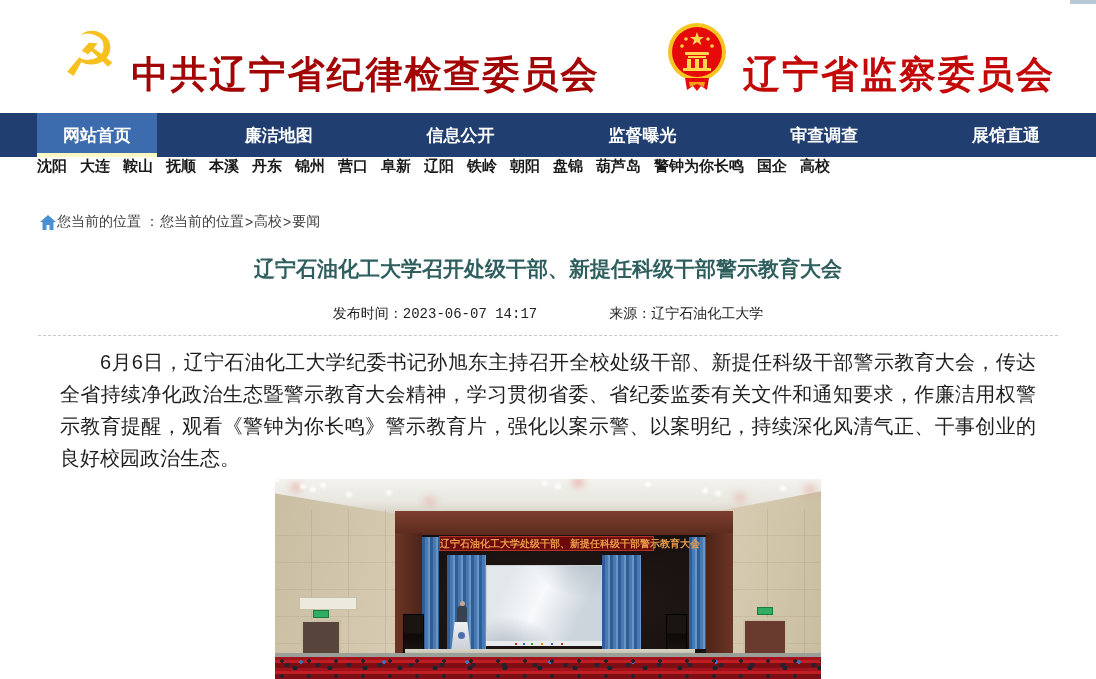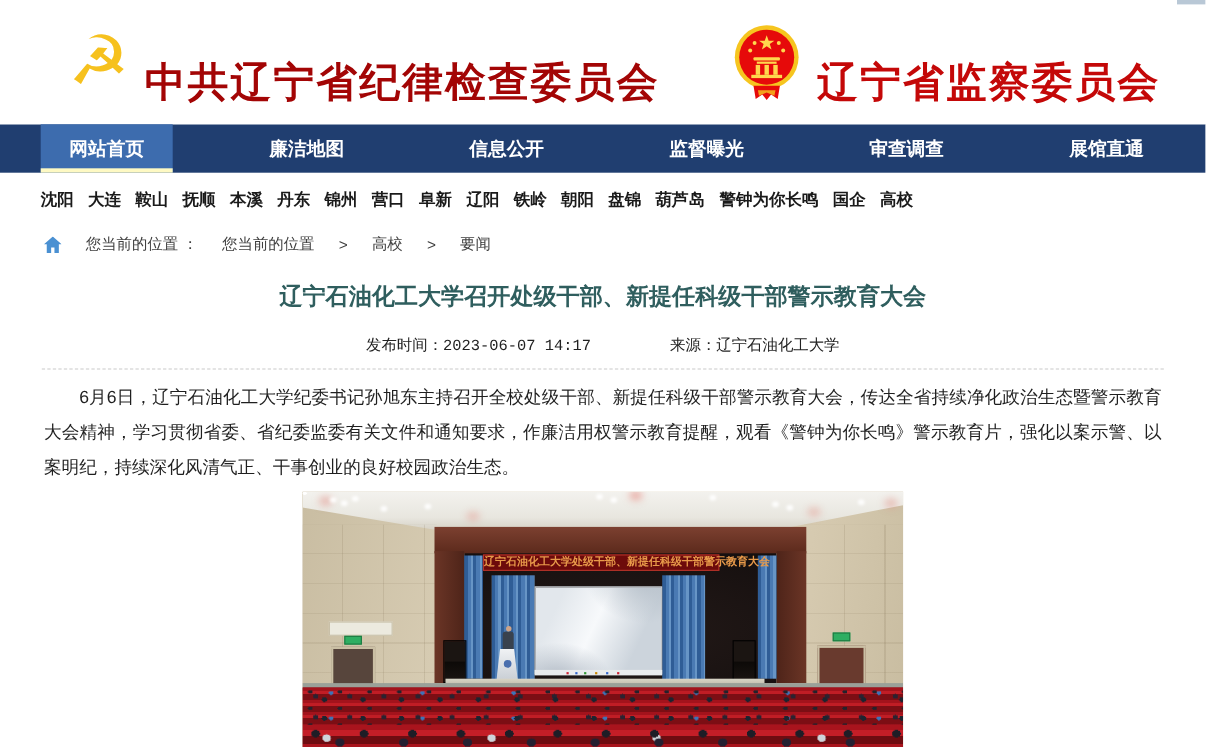--- a/index.html
+++ b/index.html
@@ -20,36 +20,36 @@
   .natl-emblem { width:64px; height:70px; margin-right:14px; }
 
   
   .nav { height:44px; background:#203e70; display:flex; align-items:stretch;
          padding:0 30px 0 37px; justify-content:space-between; }
   .nav-item { color:#fff; font-size:17px; font-weight:bold; display:flex; align-items:center;
               padding:0 26px; cursor:pointer; position:relative; }
   .nav-item.active { background:#3d6cae; border-bottom:4px solid #fef9c3; padding-top:4px; }
 
   
-  .subnav { height:48px; display:flex; align-items:center; padding:0 0 0 37px; gap:13px; }
+  .subnav { height:48px; display:flex; padding:0 0 0 37px; gap:13px; }
   .subnav a { font-size:15px; font-weight:bold; color:#1a1a1a; text-decoration:none; cursor:pointer; }
 
   
-  .crumbs { height:34px; display:flex; align-items:center; padding-left:40px; gap:22px;
+  .crumbs { height:34px; display:flex; align-items:center; padding-left:40px; gap:1px;
             font-size:14px; color:#404040; }
   .home-ico { width:16px; height:15px; }
   .crumbs .lnk { cursor:pointer; }
 
   
   .art-title { margin-top:16px; text-align:center; font-size:21px; font-weight:bold; color:#2f5e5e; }
   .art-meta { margin-top:22px; display:flex; justify-content:center; gap:72px;
               font-size:14px; color:#222; }
   .art-meta .mono { font-family:"Liberation Mono","DejaVu Sans Mono",monospace; }
   .dash-sep { margin:12px 38px 0; border-top:1px dashed #c9c9c9; height:0; }
-  .art-body { margin:10px 40px 0; font-size:16px; line-height:32px; color:#1f1f1f;
+  .art-body { margin:10px 60px 0; font-size:20px; line-height:32px; color:#1f1f1f;
               text-align:justify; text-indent:2em; }
 
   
   .photo { position:relative; width:546px; height:240px; margin:5px auto 0; overflow:hidden;
            background:linear-gradient(100deg,#c9bda2 0%,#d8cdb4 28%,#e3dac6 55%,#d6cab0 80%,#c8bca0 100%); }
   .photo * { position:absolute; }
   .ceiling { left:0; top:0; width:546px; height:36px;
              background:linear-gradient(180deg,#f3f2ee 0%,#e8e6df 65%,#d4cfc2 100%);
              clip-path:polygon(0 0,100% 0,100% 34%,79% 96%,22% 96%,0 40%); }
   .c-light { left:0; top:0; width:4px; height:3px; border-radius:50%; background:#fff;

